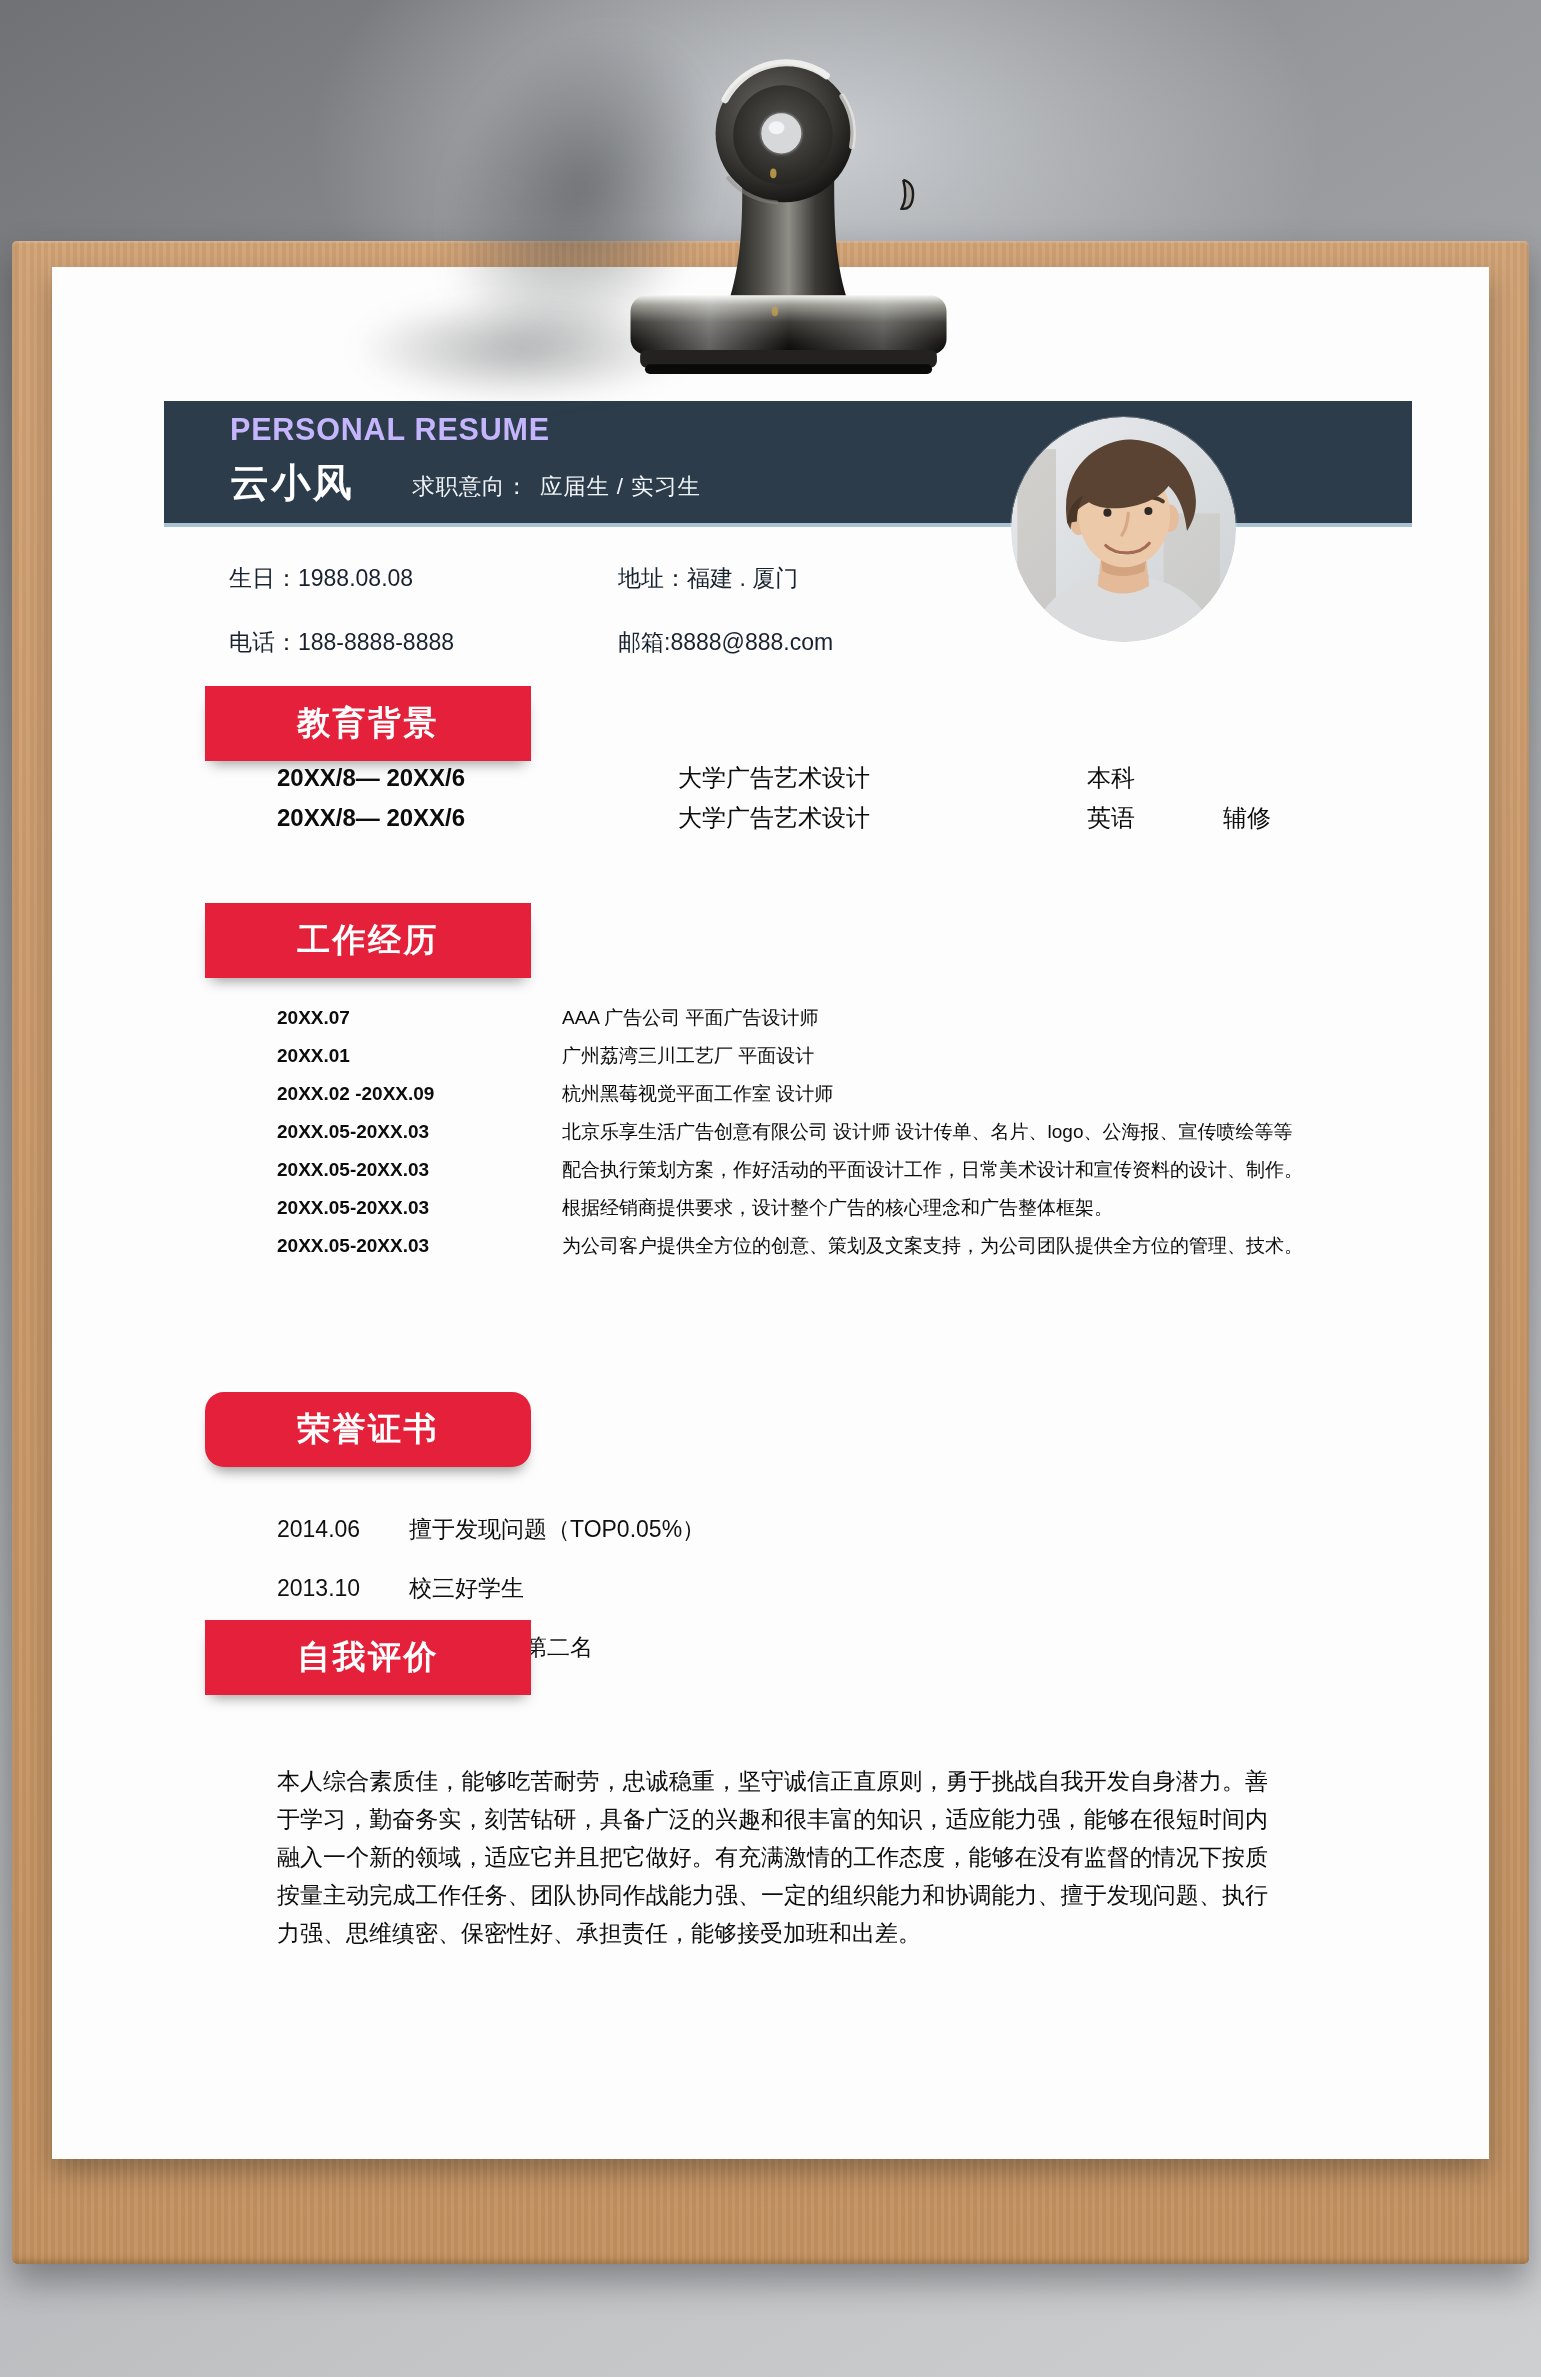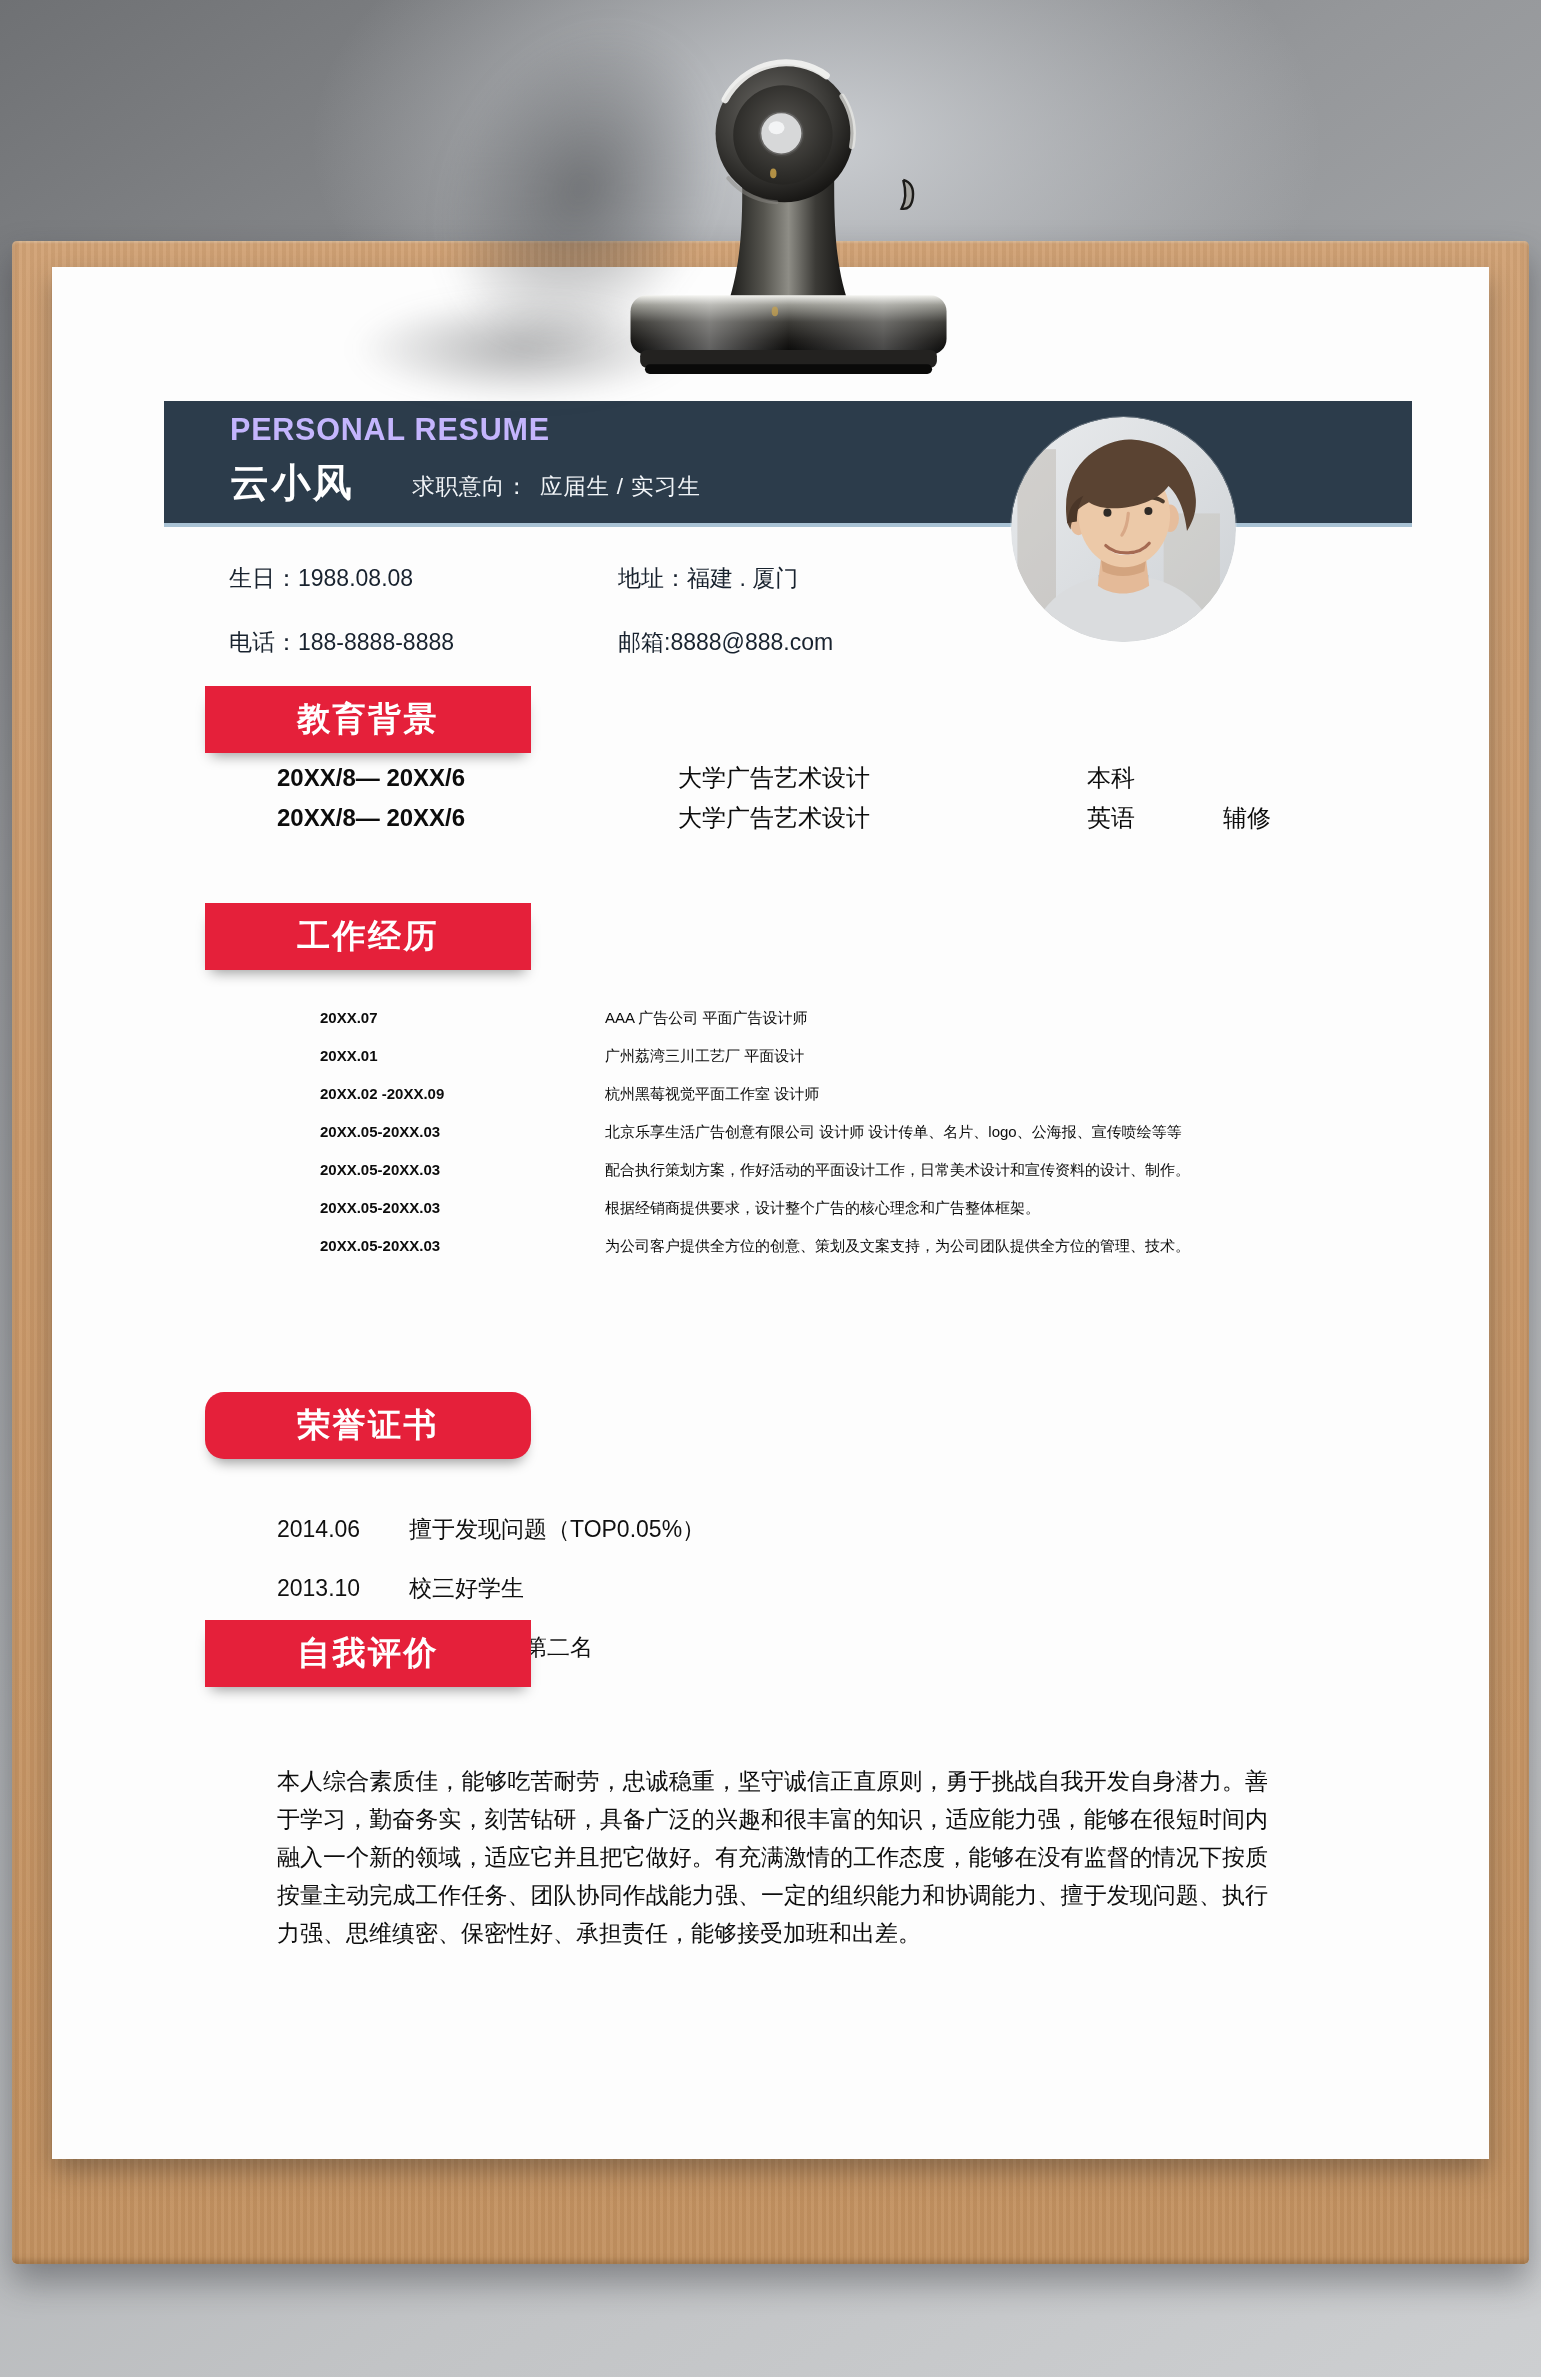--- a/index.html
+++ b/index.html
@@ -31,31 +31,31 @@
   .name-row{position:absolute;left:66px;bottom:13px;display:flex;align-items:center;}
   .name{font-size:39px;font-weight:bold;color:#ffffff;letter-spacing:2.4px;}
   .intent{margin-left:58px;padding-top:6.4px;font-size:22.5px;color:#f2f5f8;letter-spacing:0.8px;}
   .intent .sep{display:inline-block;width:11.2px;}
   
   .avatar{position:absolute;left:959px;top:150px;width:225px;height:225px;border-radius:50%;overflow:hidden;box-shadow:0 0 0 0.8px rgba(255,255,255,.3);}
   
   .contact{position:absolute;left:177px;top:297px;display:grid;grid-template-columns:389px 514px;row-gap:35px;font-size:23px;line-height:29px;color:#18222e;}
   
   .badge{
-    position:absolute;left:153px;width:326px;height:67px;background:#e5203a;color:#fff;
+    position:absolute;left:153px;width:326px;height:75px;background:#e5203a;color:#fff;
     display:flex;align-items:center;justify-content:center;font-size:33px;font-weight:bold;letter-spacing:2.4px;
     box-shadow:0 9.6px 13px -6.4px rgba(0,0,0,.40);
   }
   .badge-edu{top:419px;} .badge-work{top:636px;} .badge-honor{top:1125px;border-radius:19px;} .badge-eval{top:1353px;}
   
   .edu-rows{position:absolute;left:225px;top:491px;width:1180px;font-size:24px;color:#0c0c0c;}
   .edu-row{display:grid;grid-template-columns:401px 409px 136px 1fr;line-height:40px;}
   .edu-date{font-weight:bold;}
   
-  .work-rows{position:absolute;left:225px;top:732px;width:1047px;font-size:15px;line-height:38px;color:#0c0c0c;margin-left:43px;}
+  .work-rows{position:absolute;left:225px;top:732px;width:1047px;font-size:19px;line-height:38px;color:#0c0c0c;}
   .work-row{display:grid;grid-template-columns:285px 1fr;}
   .work-date{font-weight:bold;}
   .work-desc{padding-left:29px;text-indent:-29px;}
   
   .honor-rows{position:absolute;left:225px;top:1222px;font-size:23px;line-height:38px;color:#101010;}
   .honor-row{display:grid;grid-template-columns:132px 1fr;margin-top:21px;}
   
   .eval-text{position:absolute;left:225px;top:1495px;width:991px;font-size:23px;line-height:38px;color:#0d0d0d;text-align:justify;}
   
   .clip-shadow-a{position:absolute;left:445px;top:24px;width:273px;height:329px;border-radius:50%;

